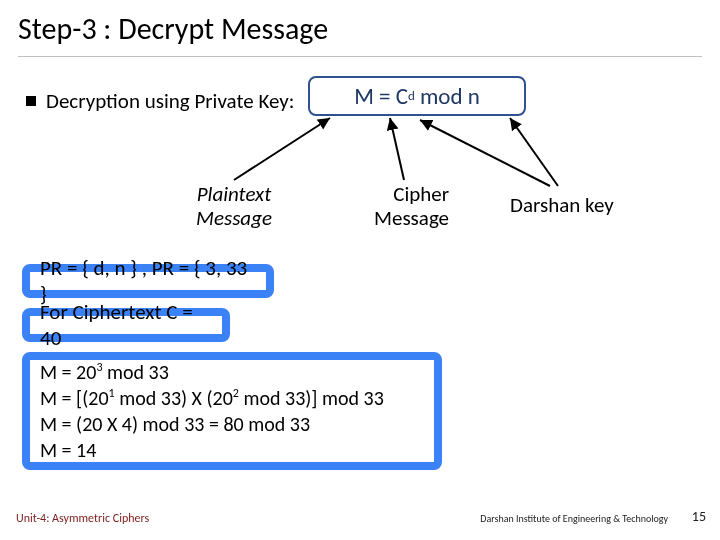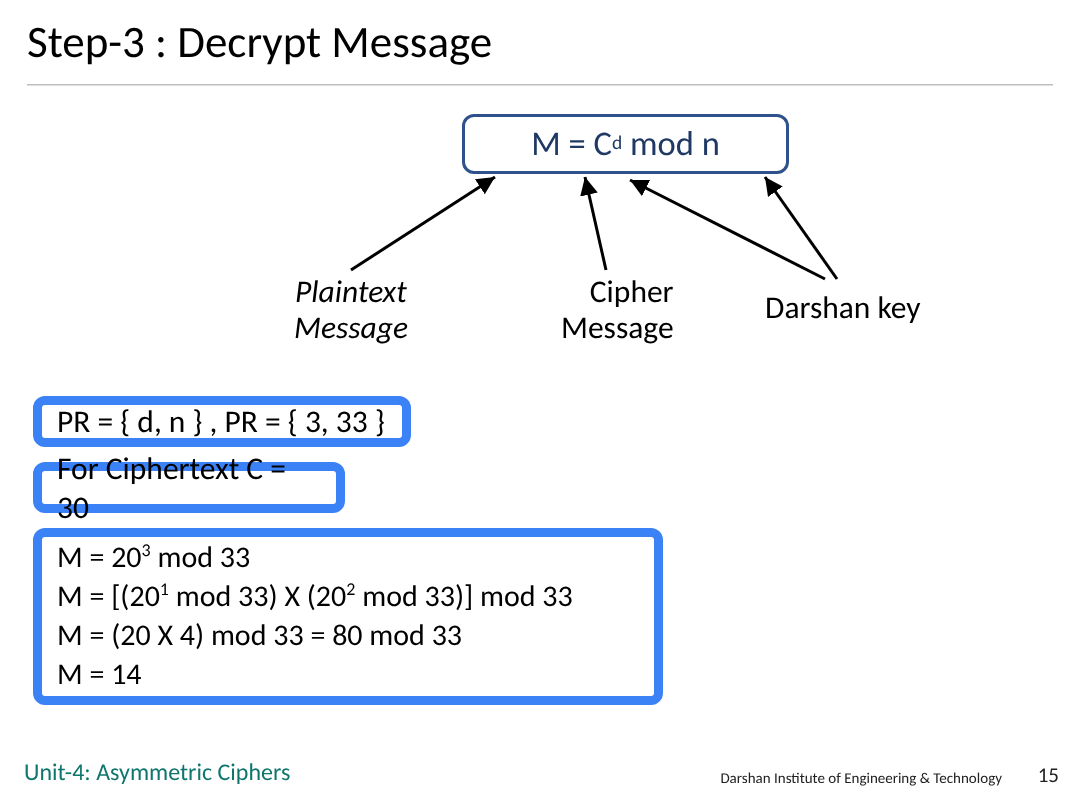--- a/index.html
+++ b/index.html
@@ -13,41 +13,45 @@
   .bullet-sq { width: 10px; height: 10px; background: #000; margin-right: 10px; flex: none; }
 
   .formula { position: absolute; left: 308px; top: 76px; width: 218px; height: 40px; border: 2px solid #2f528f; border-radius: 8px; background: #fff; display: flex; align-items: center; justify-content: center; font-size: 23px; color: #1f3864; z-index: 3; }
   .formula sup { font-size: 13px; vertical-align: super; line-height: 0; }
 
   .annots { position: absolute; left: 0; top: 182px; width: 720px; font-size: 21px; }
   .ann-plain { position: absolute; left: 196px; top: 0; text-align: center; line-height: 1.15; font-style: italic; }
   .ann-cipher { position: absolute; left: 374px; top: 0; text-align: right; line-height: 1.15; }
   .ann-priv  { position: absolute; left: 510px; top: 10px; }
 
-  .box { position: absolute; border: 6px solid #3b82f6; border-radius: 8px; background: #fff; font-size: 21px; display: flex; align-items: center; padding: 4px 10px; }
+  .box { position: absolute; border: 8px solid #3b82f6; border-radius: 8px; background: #fff; font-size: 21px; display: flex; align-items: center; padding: 4px 10px; }
   .box-pr  { left: 22px; top: 264px; width: 252px; height: 34px; }
   .box-c   { left: 22px; top: 308px; width: 208px; height: 34px; }
   .box-calc{ left: 22px; top: 352px; width: 420px; height: 118px; padding: 24px 10px; }
   .calc-lines { font-size: 20px; line-height: 1.3; }
   .calc-lines sup { font-size: 12px; vertical-align: super; line-height: 0; }
 
-  .footer-left  { position: absolute; left: 16px; bottom: 14px; font-size: 16px; color: #0f766e; }
+  .footer-left  { position: absolute; left: 16px; bottom: 14px; font-size: 12px; color: #7f1d1d; }
   .footer-right { position: absolute; right: 52px; bottom: 14px; font-size: 10px; color: #222; }
   .footer-page  { position: absolute; right: 14px; bottom: 14px; font-size: 14px; color: #222; text-align: center; }
 
   svg.arrows { position: absolute; left: 0; top: 0; width: 720px; height: 540px; pointer-events: none; z-index: 2; }
 </style>
 </head>
 <body>
 
 <div class="slide">
 
   <div class="title">Step-3 : Decrypt Message</div>
   <div class="title-rule"></div>
 
+  <div class="bullet-row">
+    <span class="bullet-sq"></span>
+    <span>Decryption using Private Key:</span>
+  </div>
 
   <div class="formula">
     <span>M</span>
     <span>&nbsp;</span>
     <span>=</span>
     <span>&nbsp;</span>
     <span>C</span>
       <sup>d</sup>
     <span>&nbsp;</span>
     <span>mod</span>
@@ -77,21 +81,21 @@
       <div>Message</div>
     </div>
     <div class="ann-priv">Darshan key</div>
   </div>
 
   <div class="box box-pr">
     <span>PR = { d, n } , PR = { 3, 33 }</span>
   </div>
 
   <div class="box box-c">
-    <span>For Ciphertext C = 30</span>
+    <span>For Ciphertext C = 40</span>
   </div>
 
   <div class="box box-calc">
     <div class="calc-lines">
       <div>
         <span>M = 20</span><sup>3</sup><span> mod 33</span>
       </div>
       <div>
         <span>M = [(20</span><sup>1</sup><span> mod 33) X (20</span><sup>2</sup><span> mod 33)] mod 33</span>
       </div>

